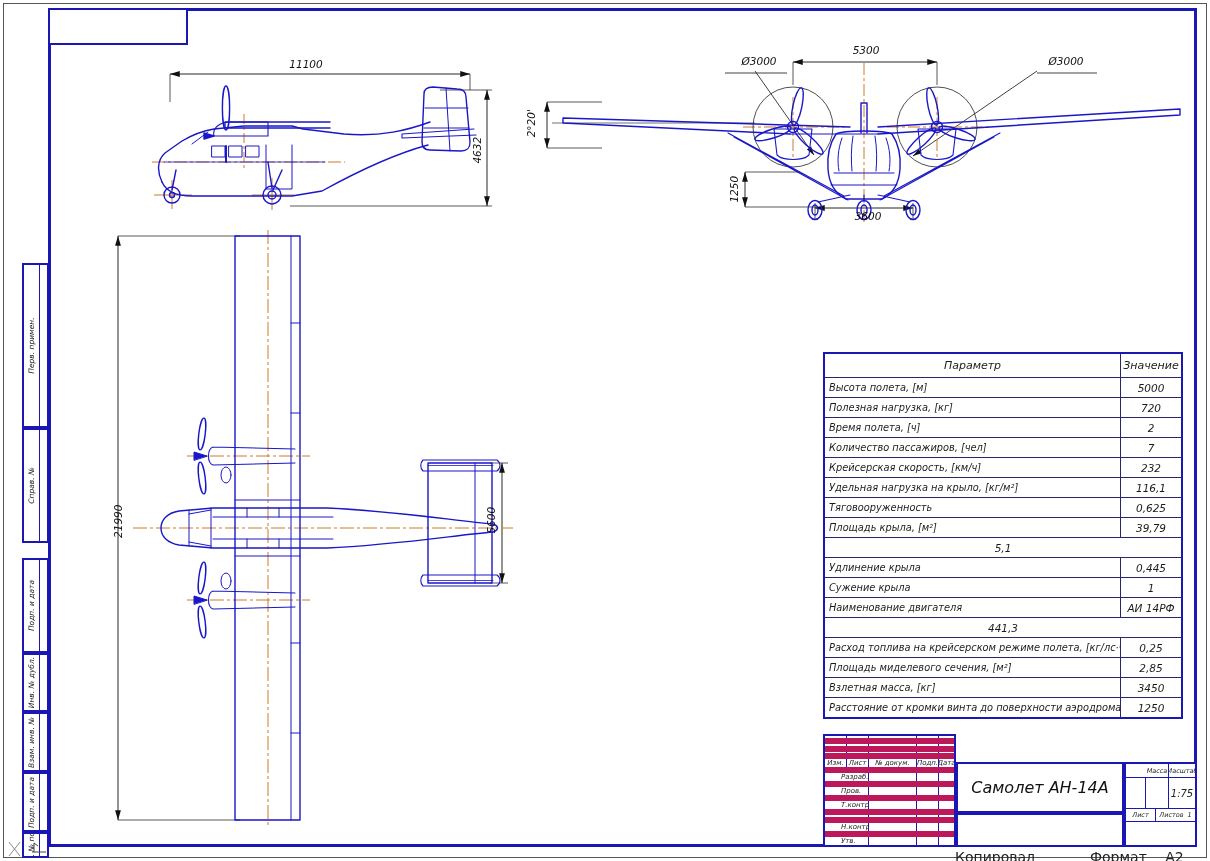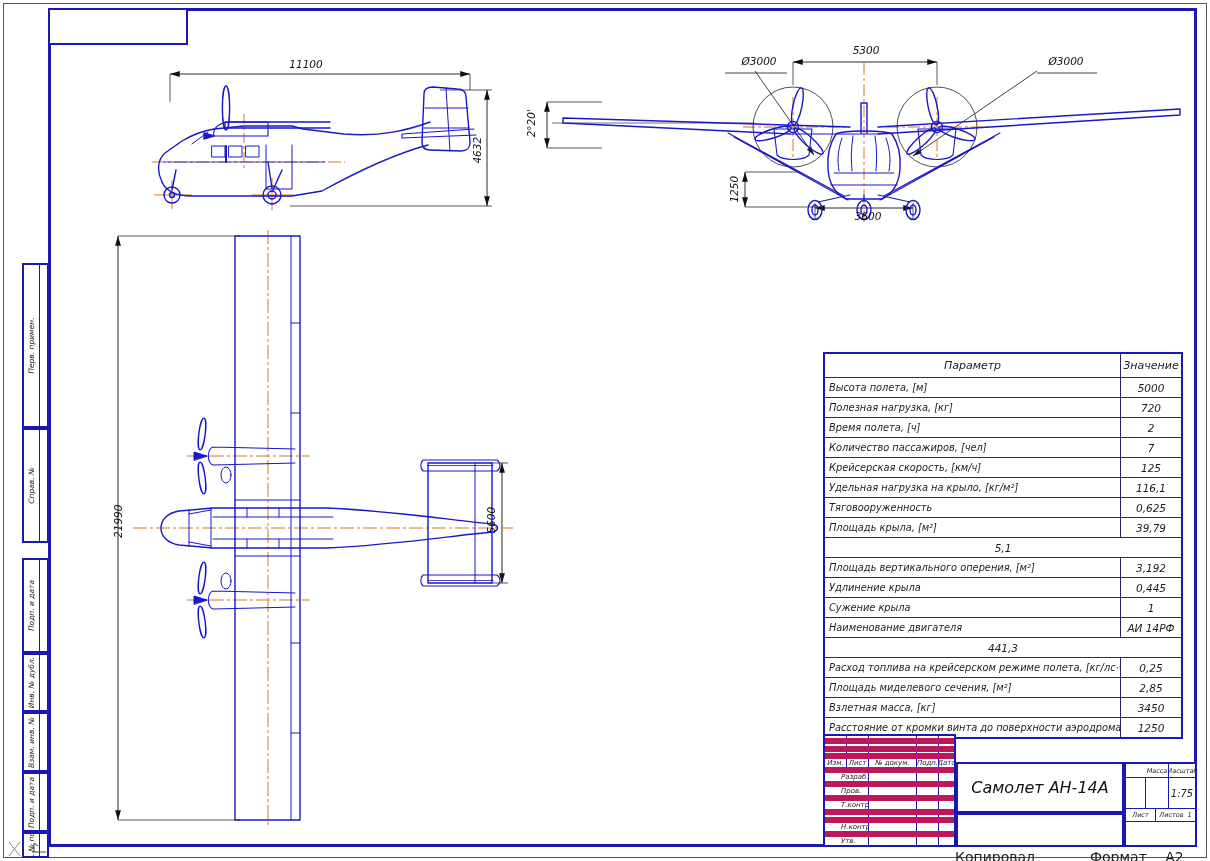--- a/index.html
+++ b/index.html
@@ -351,40 +351,36 @@
     <div class="pt-row">
         <div class="pt-label">Время полета, [ч]</div>
         <div class="pt-value">2</div>
       </div>
     <div class="pt-row">
         <div class="pt-label">Количество пассажиров, [чел]</div>
         <div class="pt-value">7</div>
       </div>
     <div class="pt-row">
         <div class="pt-label">Крейсерская скорость, [км/ч]</div>
-        <div class="pt-value">125</div>
+        <div class="pt-value">232</div>
       </div>
     <div class="pt-row">
         <div class="pt-label">Удельная нагрузка на крыло, [кг/м²]</div>
         <div class="pt-value">116,1</div>
       </div>
     <div class="pt-row">
         <div class="pt-label">Тяговооруженность</div>
         <div class="pt-value">0,625</div>
       </div>
     <div class="pt-row">
         <div class="pt-label">Площадь крыла, [м²]</div>
         <div class="pt-value">39,79</div>
       </div>
     <div class="pt-row">
         <div class="pt-value">5,1</div>
-      </div>
-    <div class="pt-row">
-        <div class="pt-label">Площадь вертикального оперения, [м²]</div>
-        <div class="pt-value">3,192</div>
       </div>
     <div class="pt-row">
         <div class="pt-label">Удлинение крыла</div>
         <div class="pt-value">0,445</div>
       </div>
     <div class="pt-row">
         <div class="pt-label">Сужение крыла</div>
         <div class="pt-value">1</div>
       </div>
     <div class="pt-row">

